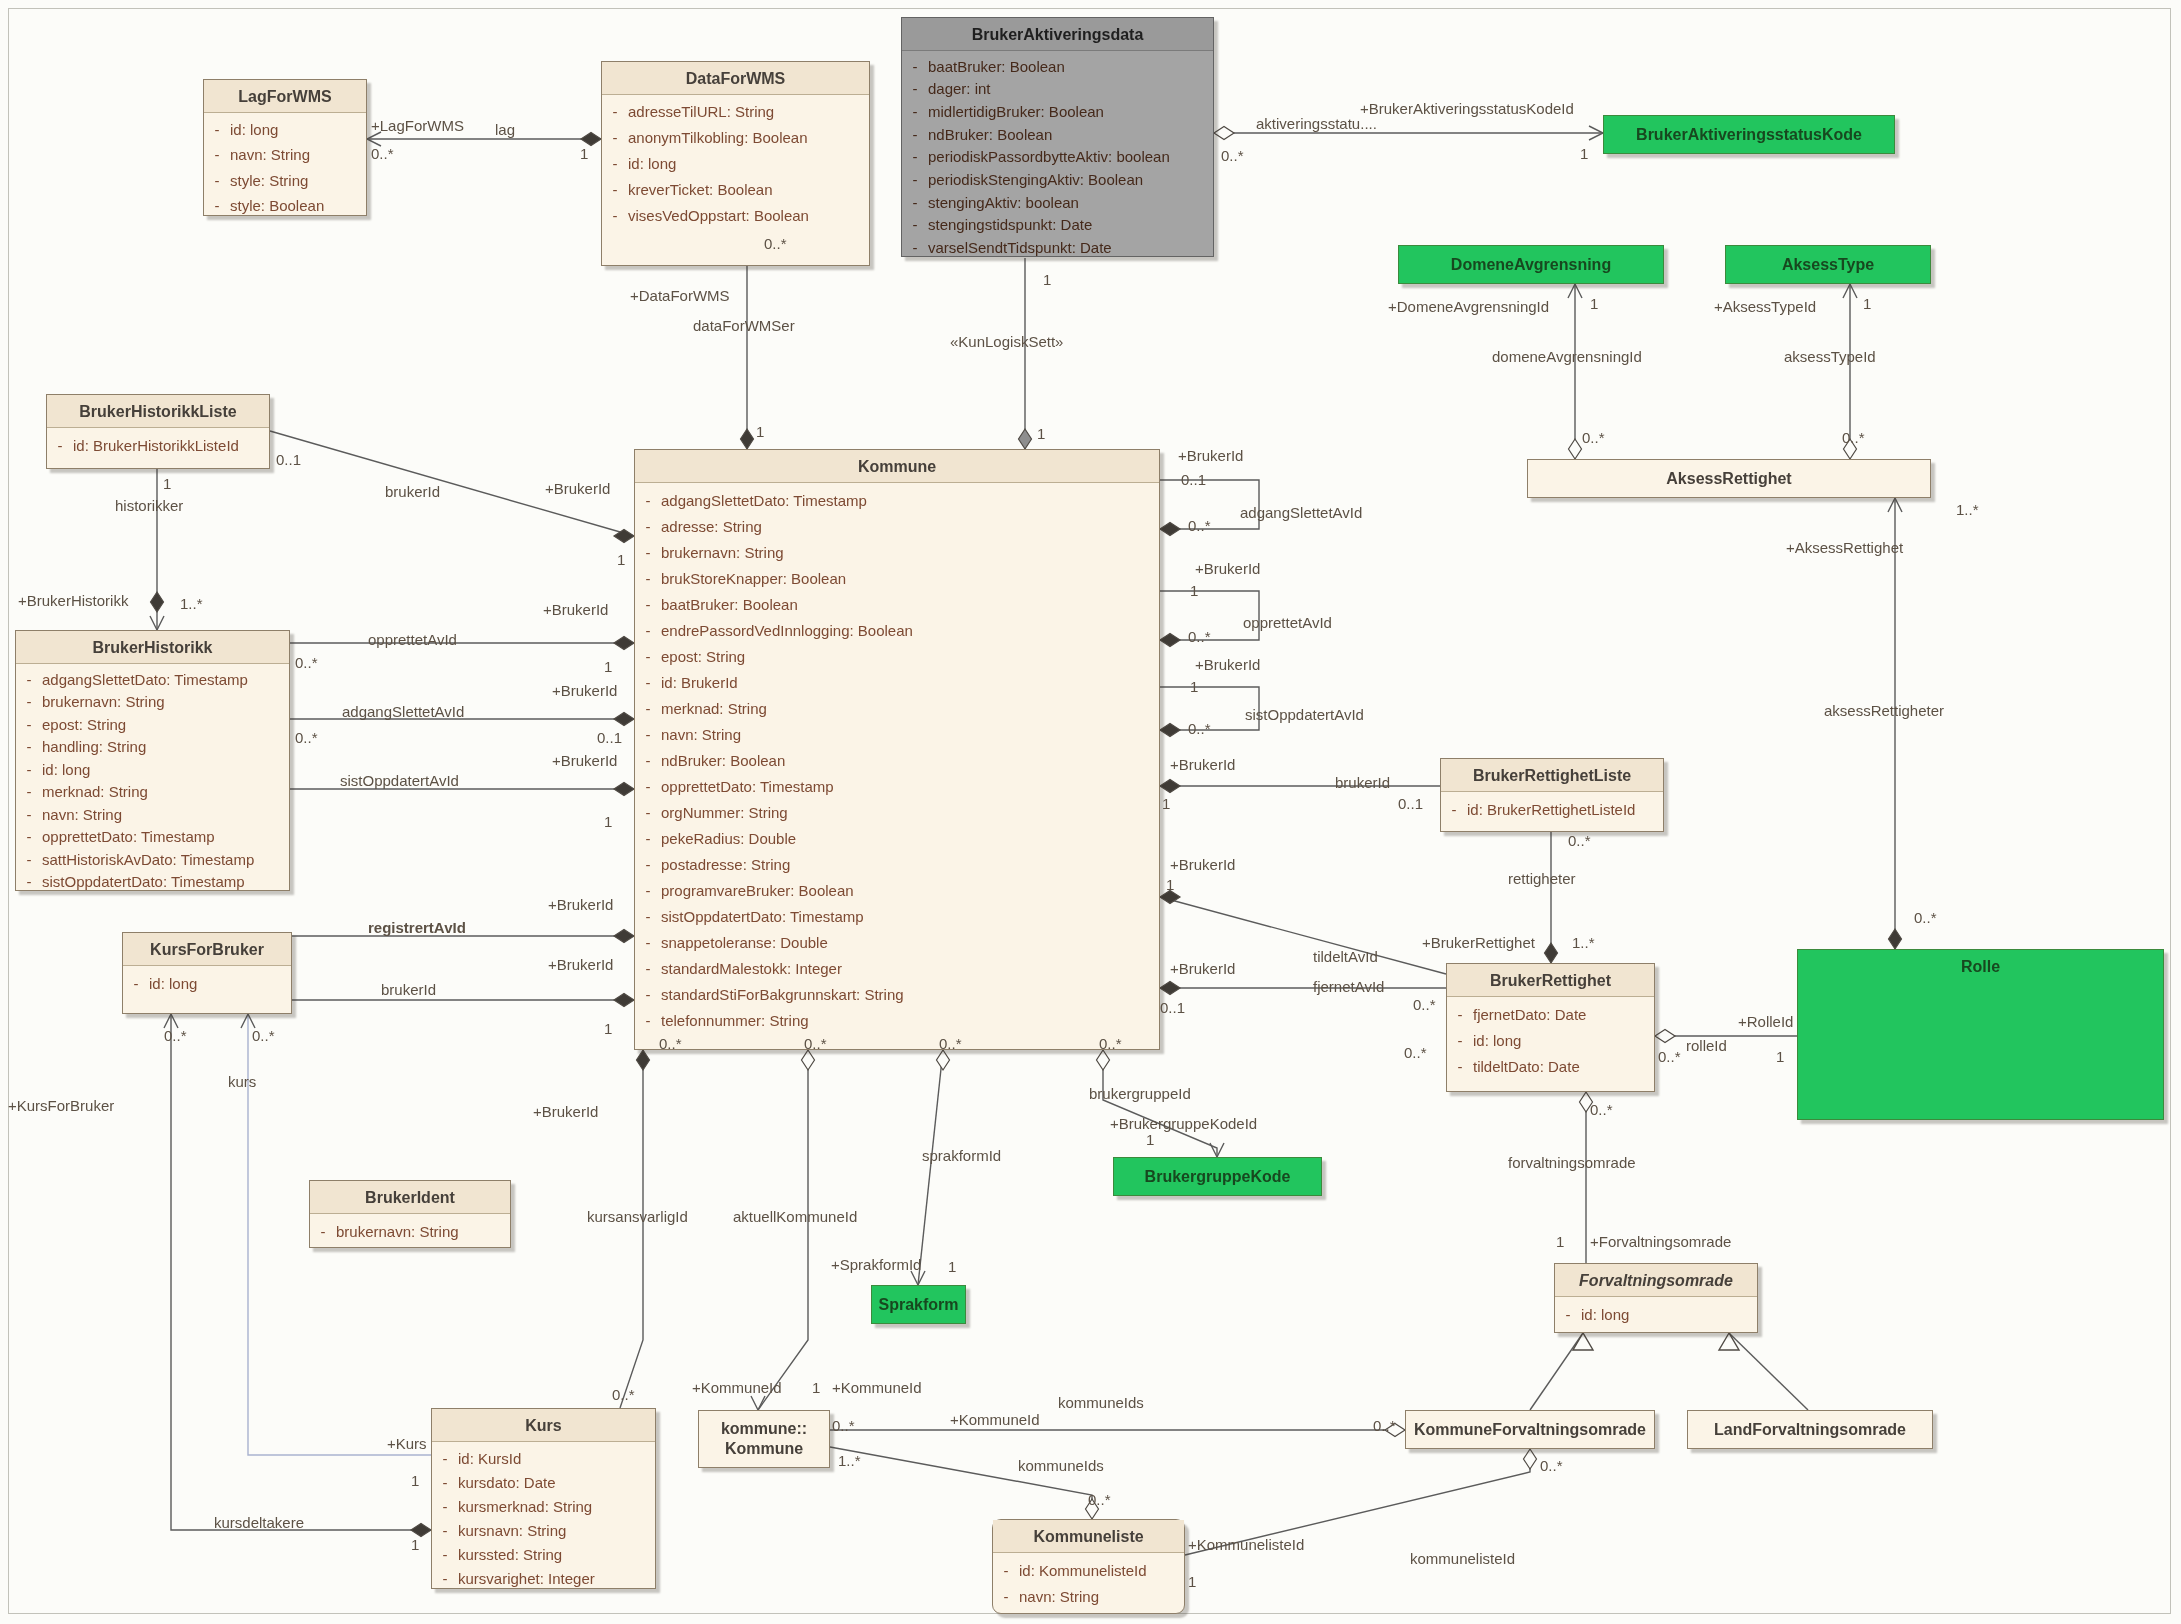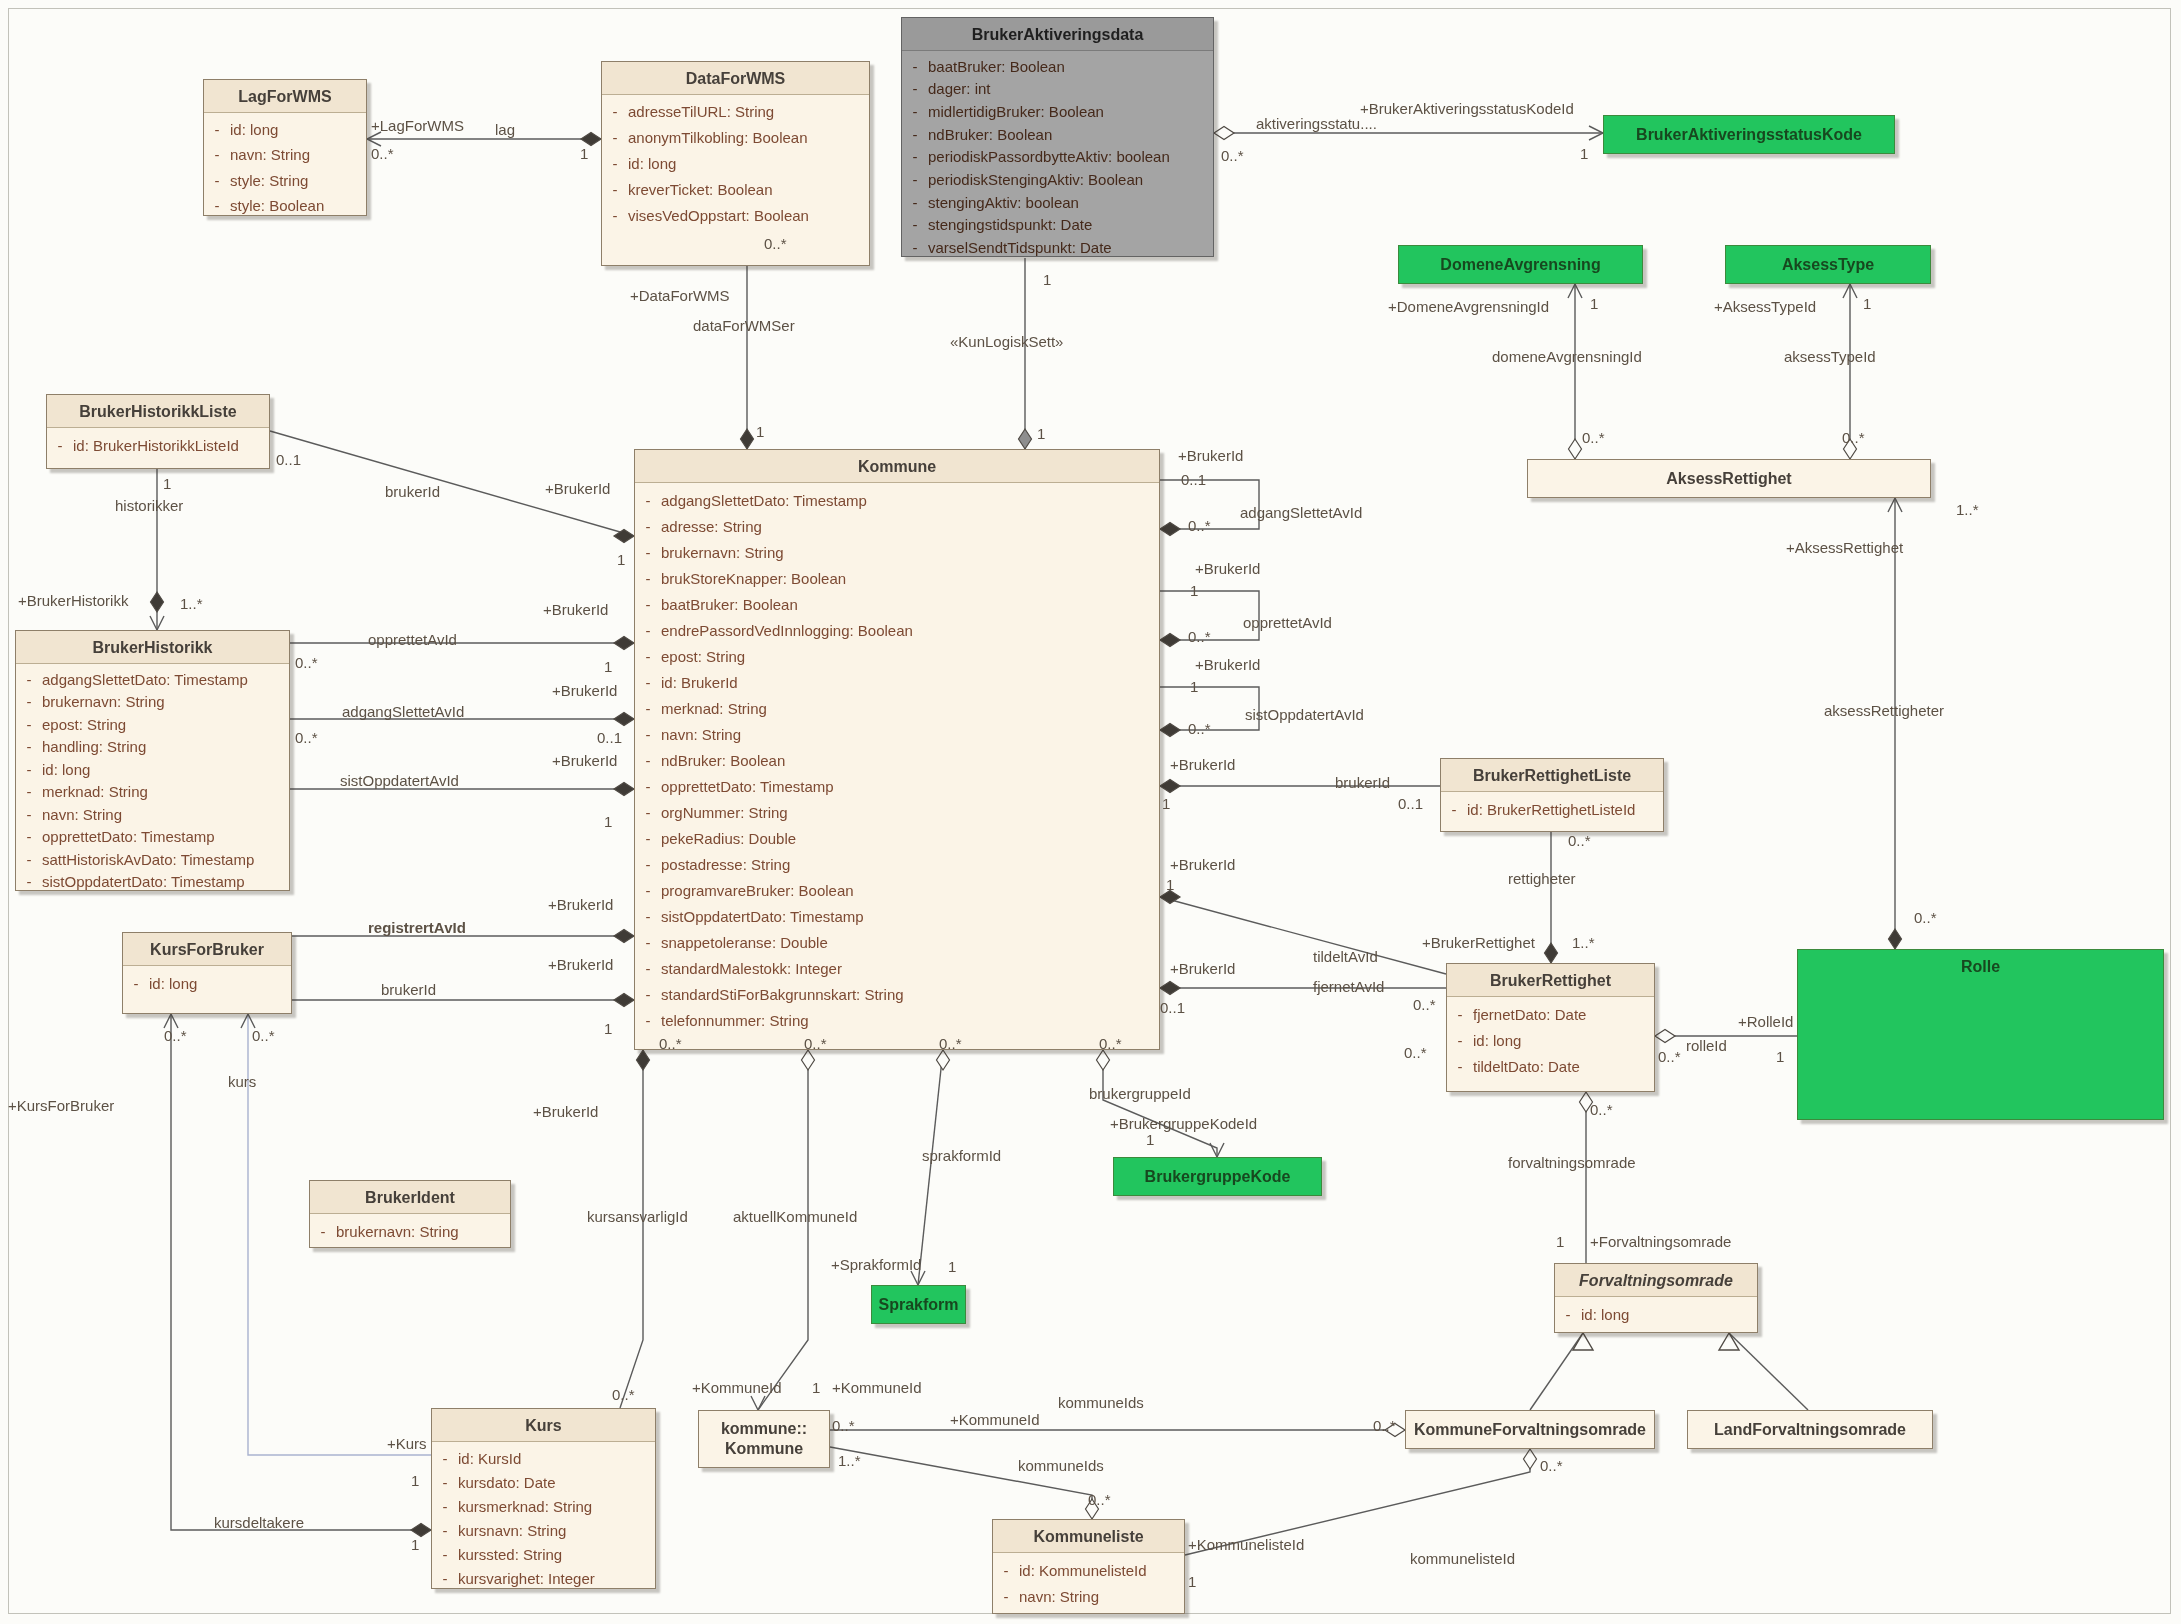--- a/index.html
+++ b/index.html
@@ -193,21 +193,21 @@
         </div>
         <div class="arow" style="height: 22.6667px;">
           <span class="dash">-</span>
           <span>varselSendtTidspunkt: Date</span>
         </div>
       </div>
     </div>
     <div class="uml green tonly" style="left: 1603px; top: 115px; width: 292px; height: 39px;">
       <div class="title">BrukerAktiveringsstatusKode</div>
     </div>
-    <div class="uml green tonly" style="left: 1398px; top: 245px; width: 245px; height: 39px;">
+    <div class="uml green tonly" style="left: 1398px; top: 245px; width: 266px; height: 39px;">
       <div class="title">DomeneAvgrensning</div>
     </div>
     <div class="uml green tonly" style="left: 1725px; top: 245px; width: 206px; height: 39px;">
       <div class="title">AksessType</div>
     </div>
     <div class="uml beige tonly" style="left: 1527px; top: 459px; width: 404px; height: 39px;">
       <div class="title">AksessRettighet</div>
     </div>
     <div class="uml beige" style="left: 46px; top: 394px; width: 224px; height: 75px;">
       <div class="title">BrukerHistorikkListe</div>
@@ -419,21 +419,21 @@
     </div>
     <div class="uml beige tonly" style="left: 1687px; top: 1410px; width: 246px; height: 39px;">
       <div class="title">LandForvaltningsomrade</div>
     </div>
     <div class="uml beige tonly" style="left: 698px; top: 1410px; width: 132px; height: 58px;">
       <div class="title">
         <div>kommune::</div>
         <div>Kommune</div>
       </div>
     </div>
-    <div class="uml beige" style="left: 992px; top: 1519px; width: 193px; height: 95px;">
+    <div class="uml beige" style="left: 992px; top: 1519px; width: 193px; height: 95px; border-radius: 9px;">
       <div class="title">Kommuneliste</div>
       <div class="attrs">
         <div class="arow" style="height: 26px;">
           <span class="dash">-</span>
           <span>id: KommunelisteId</span>
         </div>
         <div class="arow" style="height: 26px;">
           <span class="dash">-</span>
           <span>navn: String</span>
         </div>

